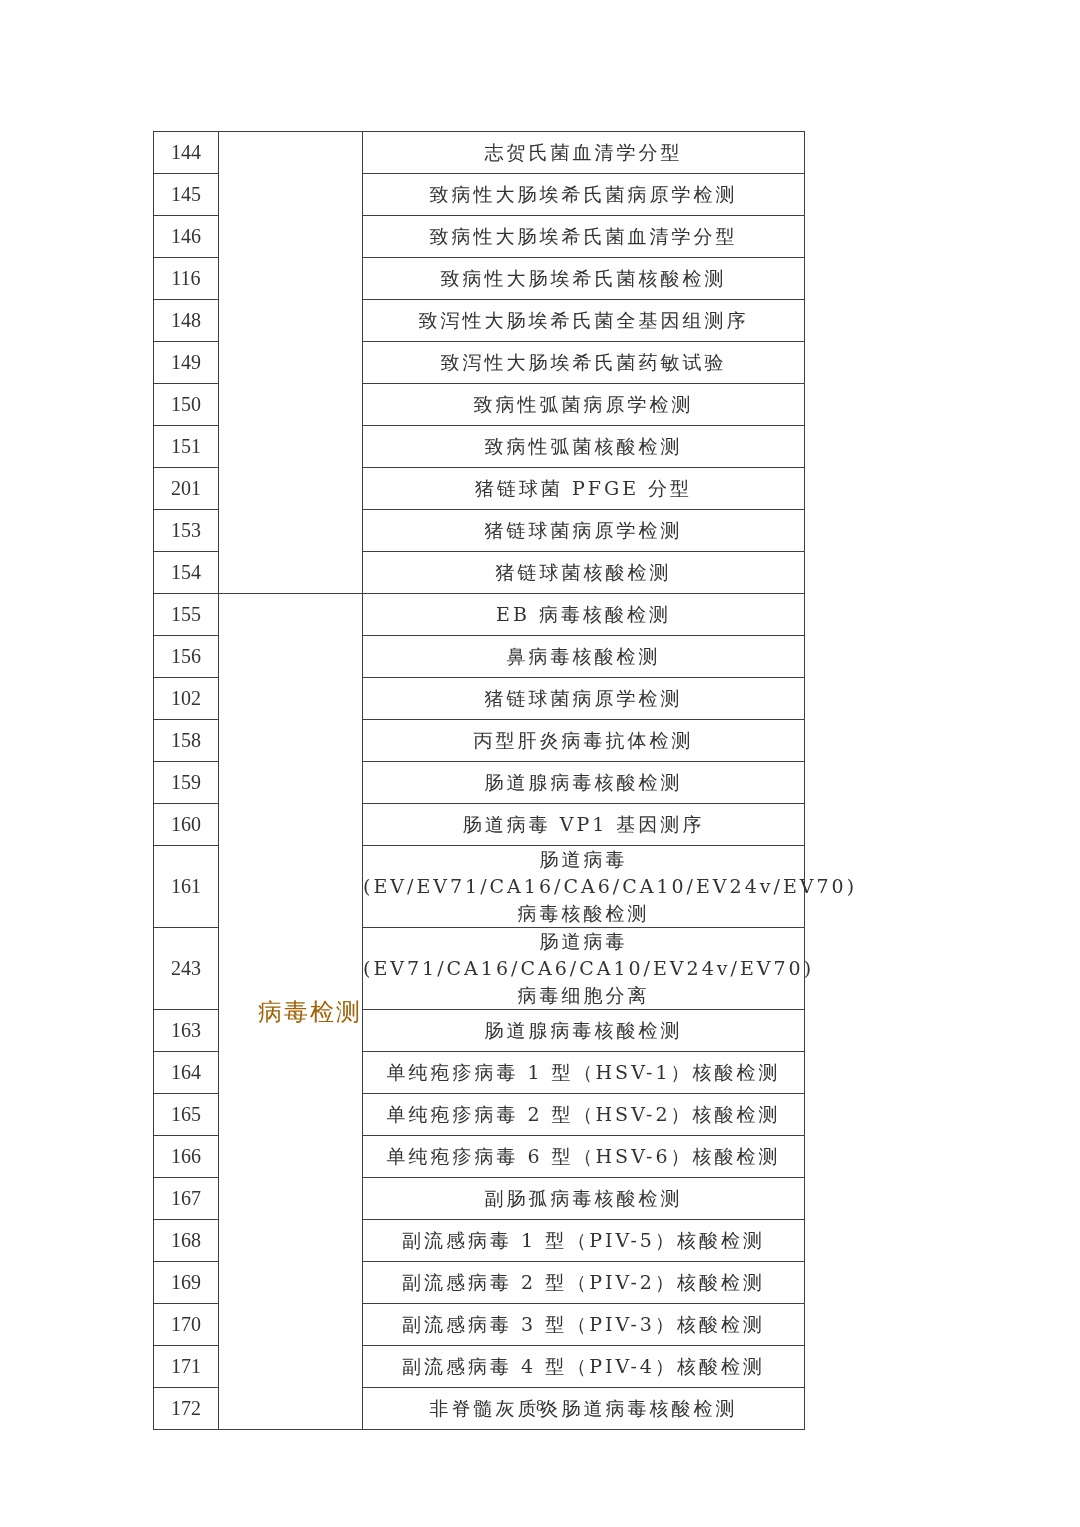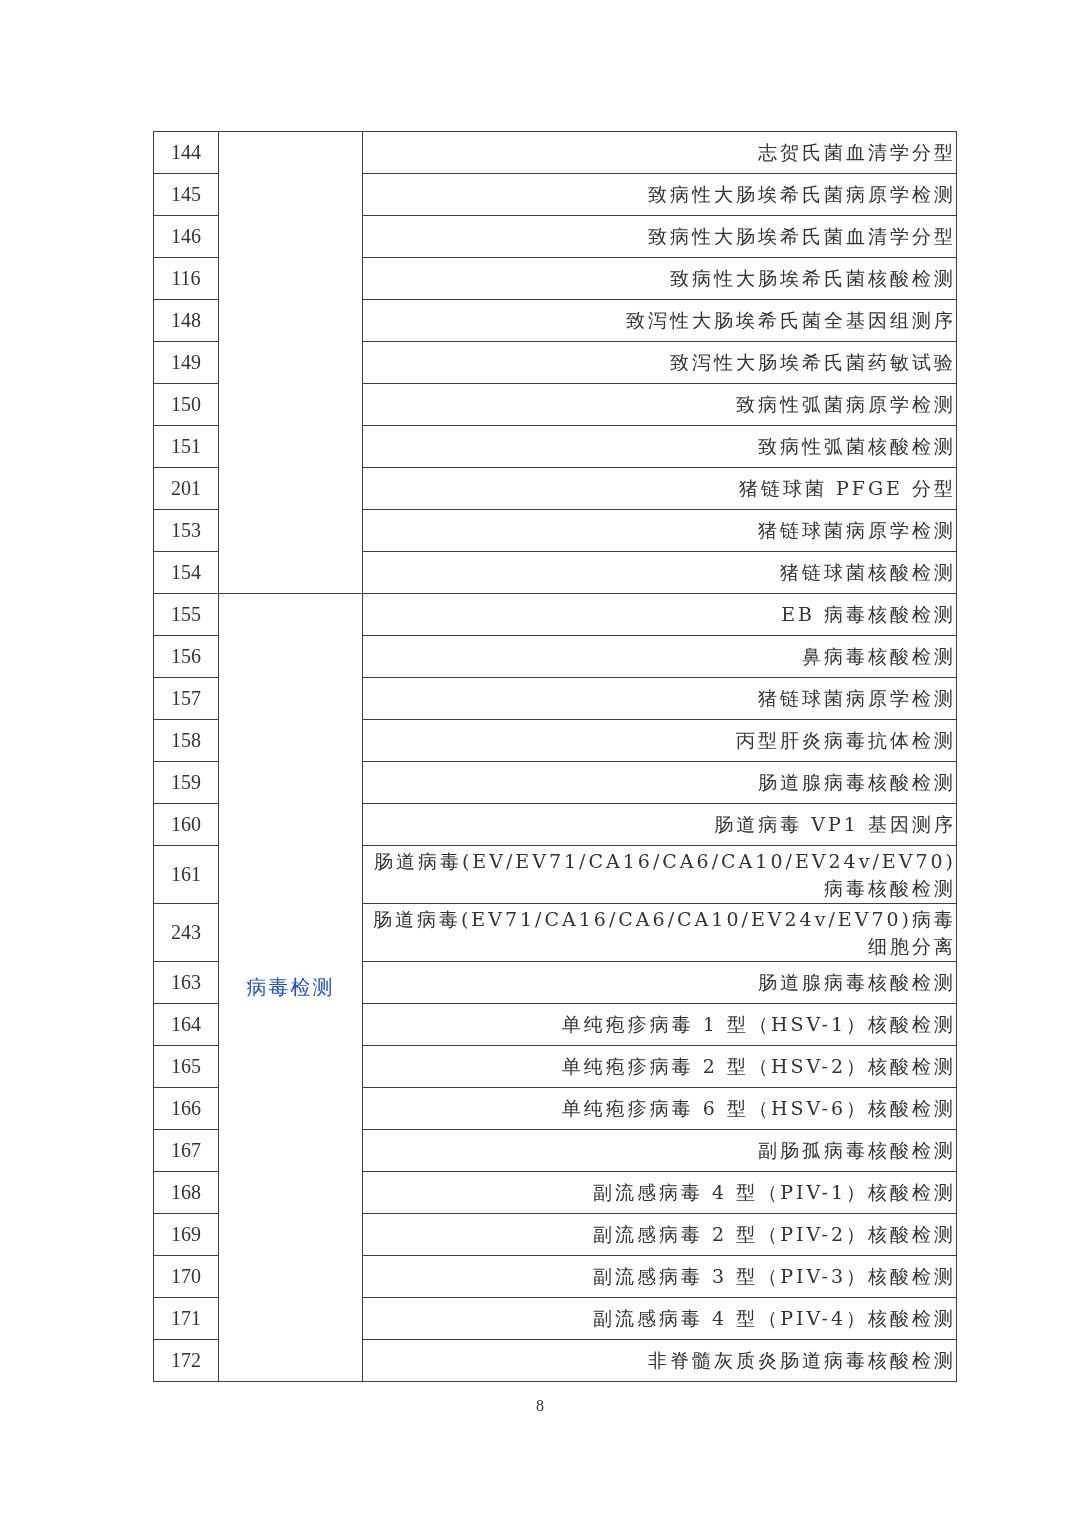--- a/index.html
+++ b/index.html
@@ -1,26 +1,26 @@
 <!DOCTYPE html>
 <html><head>
   <meta charset="utf-8">
   <style>
     html, body { margin: 0; padding: 0; background: #ffffff; }
     body { width: 1080px; height: 1527px; position: relative; overflow: hidden;
            font-family: "DejaVu Serif", "Liberation Serif", serif; color: #3a3a3a; }
     .page { position: absolute; left: 0; top: 0; width: 1080px; height: 1527px; background: #fff; }
-    table.grid { position: absolute; left: 153px; top: 131px; width: 804px;
+    table.grid { position: absolute; left: 153px; top: 131px; width: 652px;
                  border-collapse: collapse; table-layout: fixed; }
     table.grid td { border: 1.5px solid #3f3f3f; padding: 0; vertical-align: middle; }
     td.num { width: 64px; text-align: center; font-family: "Liberation Serif", "DejaVu Serif", serif;
              font-size: 20px; letter-spacing: 0; color: #333; }
-    td.cat { width: 143px; text-align: center; font-size: 20px; letter-spacing: 2px; color: #1d4ed8;
+    td.cat { width: 143px; text-align: right; font-size: 24px; letter-spacing: 2px; color: #a16207;
              border-top: 1.5px solid #3f3f3f; border-bottom: 1.5px solid #3f3f3f; }
-    td.item { text-align: right; font-size: 19px; letter-spacing: 3px; color: #333; line-height: 27px; padding: 0 8px; }
+    td.item { text-align: center; font-size: 19px; letter-spacing: 3px; color: #333; line-height: 27px; padding: 0 8px; }
     tr.r { height: 42px; }
     tr.tall { height: 58px; }
     .pagenum { position: absolute; left: 0; width: 1080px; top: 1397px; text-align: center;
                font-family: "Liberation Serif", "DejaVu Serif", serif; font-size: 16px; color: #333; }
   </style>
 </head>
 <body>
 
 <div class="page">
   <table class="grid">
@@ -75,21 +75,21 @@
       <tr class="r">
         <td class="num">155</td>
         <td class="cat" rowspan="18">病毒检测</td>
         <td class="item">EB 病毒核酸检测</td>
       </tr>
       <tr class="r">
         <td class="num">156</td>
         <td class="item">鼻病毒核酸检测</td>
       </tr>
       <tr class="r">
-        <td class="num">157</td>
+        <td class="num">102</td>
         <td class="item">猪链球菌病原学检测</td>
       </tr>
       <tr class="r">
         <td class="num">158</td>
         <td class="item">丙型肝炎病毒抗体检测</td>
       </tr>
       <tr class="r">
         <td class="num">159</td>
         <td class="item">肠道腺病毒核酸检测</td>
       </tr>
@@ -120,21 +120,21 @@
       <tr class="r">
         <td class="num">166</td>
         <td class="item">单纯疱疹病毒 6 型（HSV-6）核酸检测</td>
       </tr>
       <tr class="r">
         <td class="num">167</td>
         <td class="item">副肠孤病毒核酸检测</td>
       </tr>
       <tr class="r">
         <td class="num">168</td>
-        <td class="item">副流感病毒 4 型（PIV-1）核酸检测</td>
+        <td class="item">副流感病毒 1 型（PIV-5）核酸检测</td>
       </tr>
       <tr class="r">
         <td class="num">169</td>
         <td class="item">副流感病毒 2 型（PIV-2）核酸检测</td>
       </tr>
       <tr class="r">
         <td class="num">170</td>
         <td class="item">副流感病毒 3 型（PIV-3）核酸检测</td>
       </tr>
       <tr class="r">

